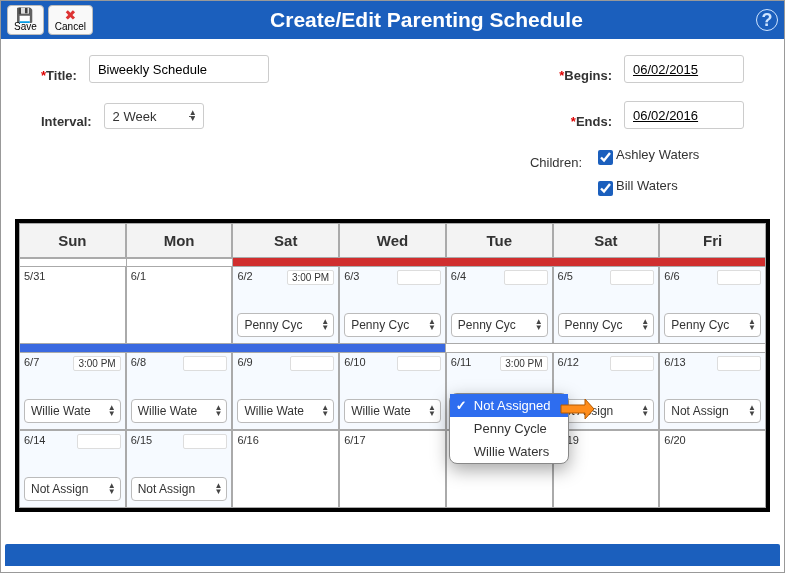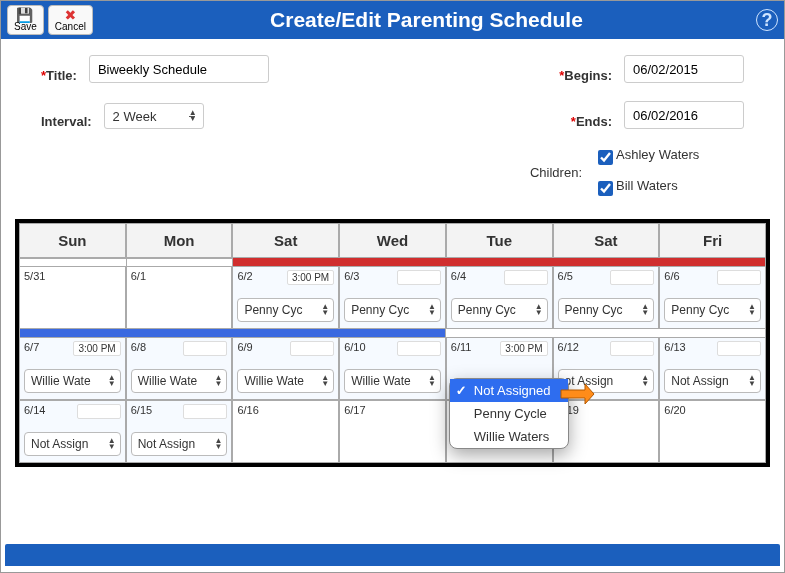--- a/index.html
+++ b/index.html
@@ -84,21 +84,21 @@
   .req { color: #d00; }
   .text-in, .select-in, .date-in {
     height: 28px;
     border: 1px solid #ccc;
     border-radius: 3px;
     padding: 0 8px;
     font-size: 13px;
     background: #fff;
   }
   .text-in { width: 180px; }
-  .date-in { width: 120px; }
+  .date-in { width: 120px; text-decoration: underline; }
   .select-wrap {
     position: relative;
     display: inline-flex;
     align-items: center;
     border: 1px solid #ccc;
     border-radius: 3px;
     height: 26px;
     padding: 0 22px 0 8px;
     background: #fff;
     min-width: 100px;
@@ -112,21 +112,21 @@
      linear-gradient(#555,#555) center/6px 1px no-repeat;
   }
   .select-arrows {
     position:absolute; right:6px; top:50%; transform:translateY(-50%);
     display:flex; flex-direction:column; line-height:6px; font-size:8px; color:#444;
   }
   .children-block {
     grid-column: 2;
     display:flex; gap:12px; align-items:flex-start; justify-content:flex-end;
   }
-  .children-block label { margin-top:18px;}
+  .children-block label { margin-top:8px;}
   .children-list { display:flex; flex-direction:column; gap:10px; align-items:flex-start; min-width:150px;}
   .child-item { display:flex; align-items:flex-start; gap:0;}
   .child-item input { accent-color:#1b5fbd; width:15px; height:15px;}
 
   .calendar {
     margin: 10px 14px 0 14px;
     border: 4px solid #000000;
     border-collapse: collapse;
     width: calc(100% - 28px);
   }
@@ -160,21 +160,21 @@
   .cell.alt { background:#f6faff; }
   .cell .date { font-size: 11px; color:#333; }
   .cell .time-box {
     position:absolute; top:3px; right:4px;
     border:1px solid #ddd; border-radius:2px;
     font-size:10px; padding:1px 4px; background:#fff; min-width:44px; height:15px;
     display:flex; align-items:center; justify-content:flex-end;
   }
   .cell .time-box.empty { color:transparent; }
   .cell-sel {
-    margin-top: 16px;
+    margin-top: 31px;
     height: 24px;
     border:1px solid #bbb;
     border-radius:4px;
     background:#fff;
     display:flex; align-items:center;
     padding:0 18px 0 6px;
     font-size:12px;
     position:relative;
     overflow:hidden;
     white-space:nowrap;

